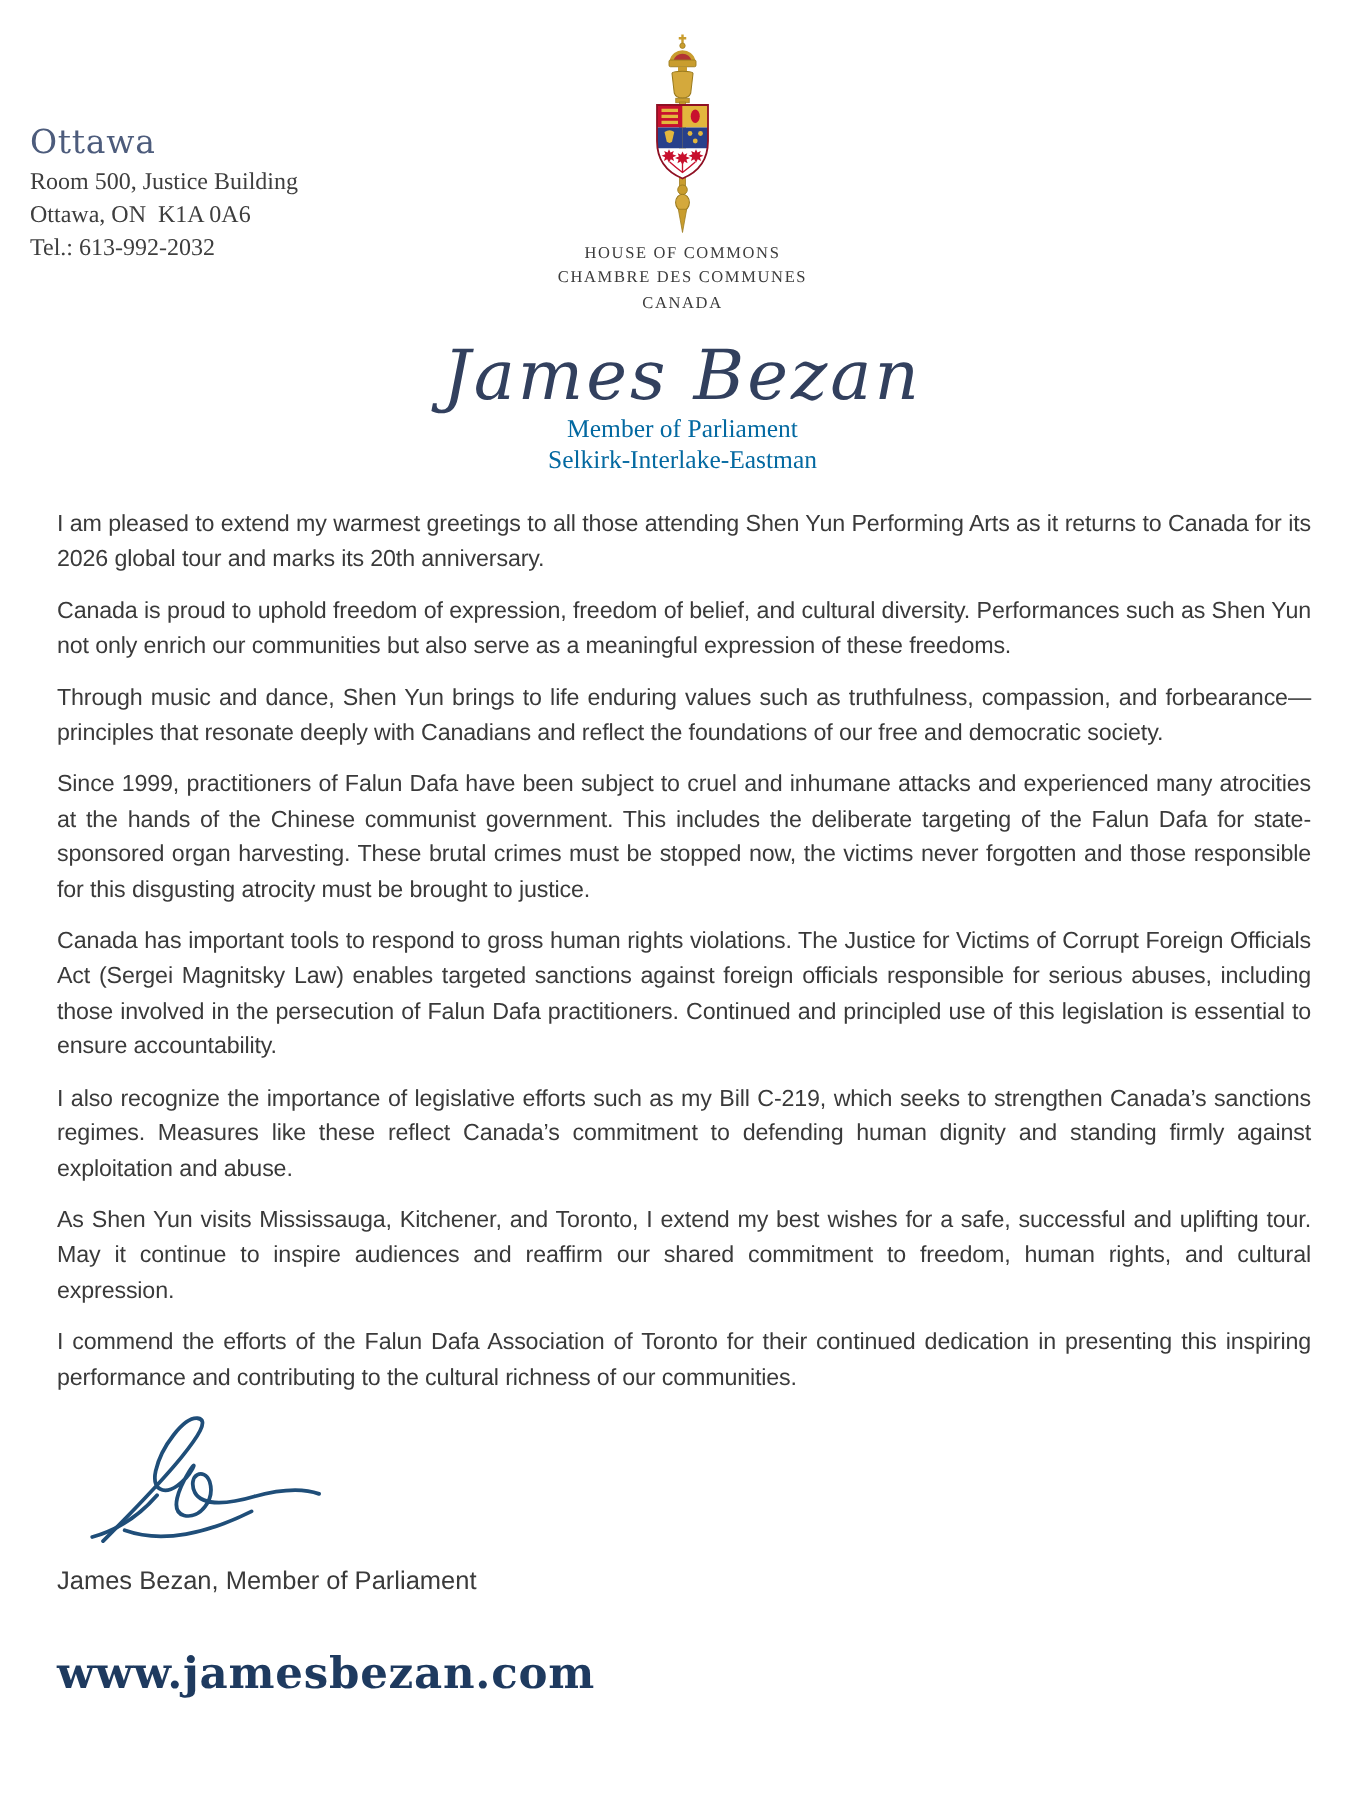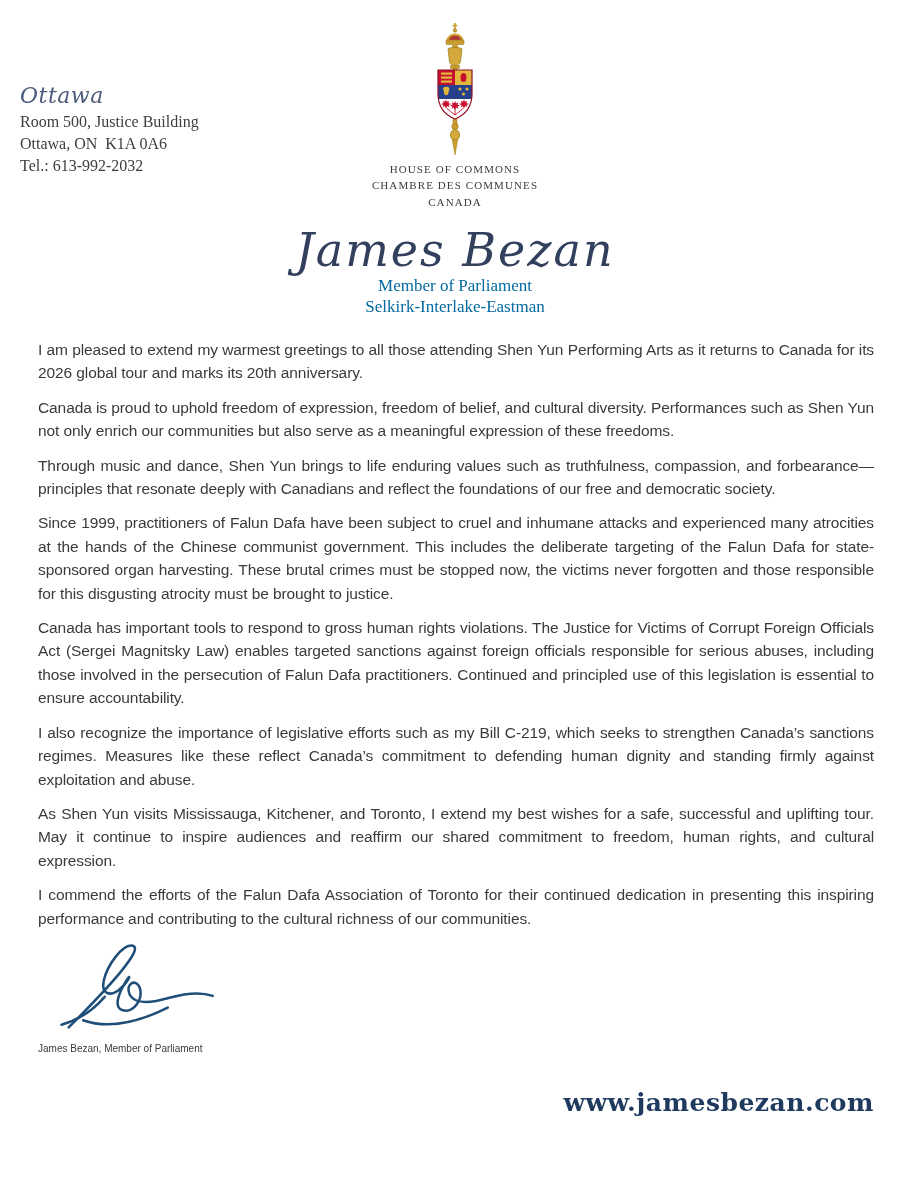--- a/index.html
+++ b/index.html
@@ -18,21 +18,20 @@
     top: 85px;
     font-family: "Liberation Serif", serif;
     color: #3e3e3e;
     font-size: 16px;
     line-height: 22px;
   }
   .office-block.left  { left: 20px;  text-align: left; }
   .office-block.right { right: 22px; text-align: right; }
   .office-title {
     font-family: "DejaVu Serif", cursive;
-    font-style: italic;
     font-size: 22px;
     color: #4d5c7c;
     margin-bottom: 4px;
     letter-spacing: 0.5px;
   }
   .addr-line { white-space: pre-wrap; }
 
   .crest-block {
     position: absolute;
     top: 22px;
@@ -85,30 +84,30 @@
   .content p {
     margin: 4px 0 11px 0;
     font-size: 15.5px;
     letter-spacing: -0.1px;
     line-height: 23.4px;
     color: #3a3a3a;
     text-align: justify;
   }
   .signature-wrap { margin: 3px 0 4px 10px; }
   .sign-name {
-    font-size: 10px;
+    font-size: 17px;
     color: #3a3a3a;
     margin-top: 8px;
   }
   .website {
     margin-top: 34px;
-    text-align: right;
+    text-align: left;
     font-family: "DejaVu Serif", serif;
     font-weight: bold;
-    font-size: 25px;
+    font-size: 29px;
     color: #1e3a5f;
     letter-spacing: 0.5px;
   }
 </style>
 </head>
 <body>
 
 <div class="page">
 
   <div class="office-block left">

